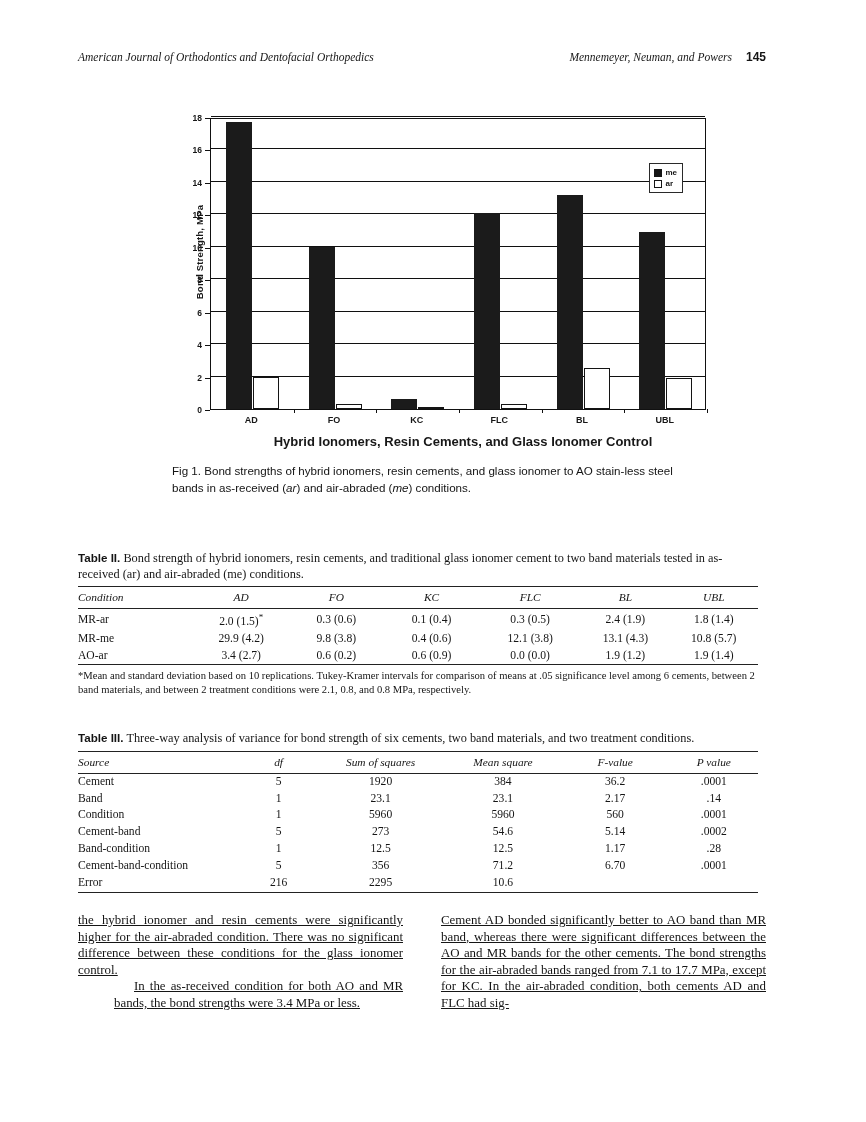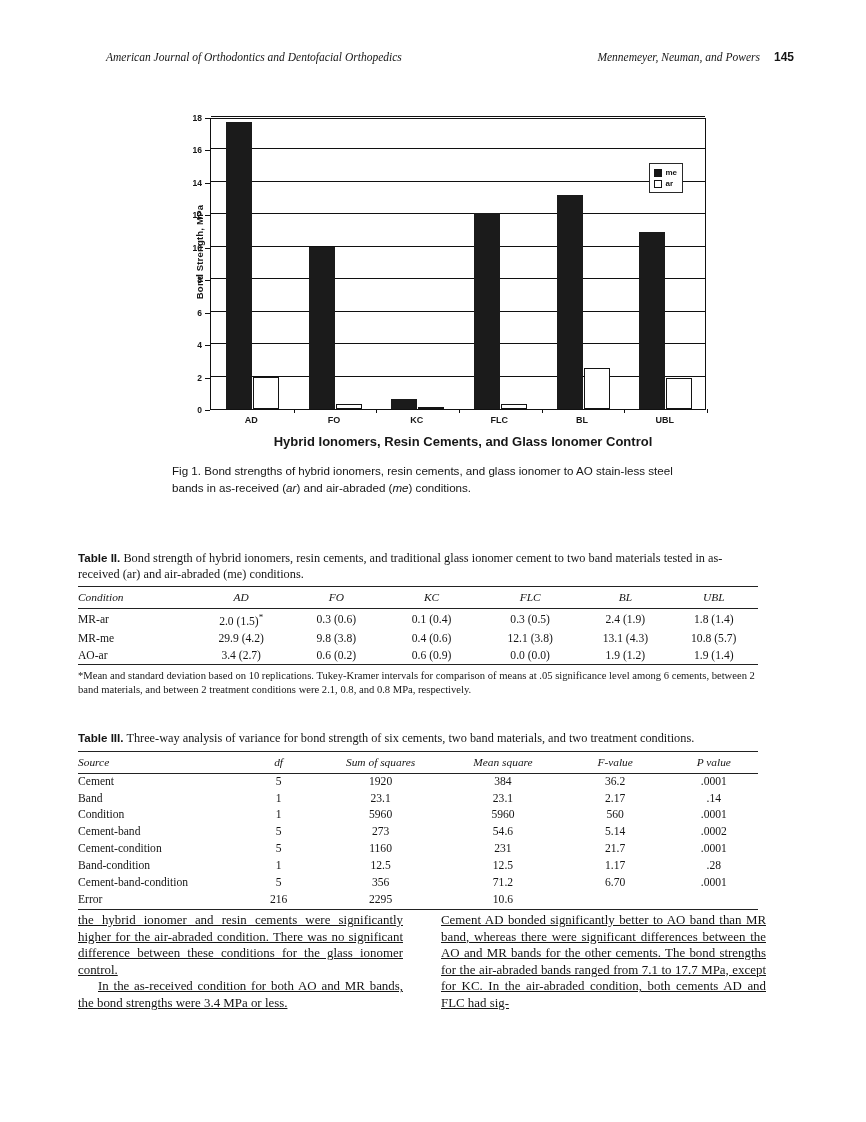--- a/index.html
+++ b/index.html
@@ -20,21 +20,20 @@
 
   
   .running-head {
     position: absolute;
     left: 78px;
     top: 50px;
     width: 688px;
     display: flex;
     justify-content: space-between;
     align-items: flex-start;
-    margin-left: 28px;
   }
   .rh-left {
     font-style: italic;
     font-size: 11.5px;
     line-height: 15px;
   }
   .rh-right {
     font-style: italic;
     font-size: 11.5px;
     line-height: 15px;
@@ -259,21 +258,21 @@
     gap: 38px;
   }
   .col {
     width: 325px;
     font-family: "Liberation Serif", serif;
     font-size: 12.9px;
     line-height: 16.6px;
     text-align: justify;
   }
   .col p { margin: 0; text-decoration: underline; }
-  .col p.indent { text-indent: 20px; }
+  .col p.indent { text-indent: 20px; margin-left: 36px; }
 </style>
 </head>
 <body>
 
 <div class="page">
 
   <div class="running-head">
     <div class="rh-left">
       <div>American Journal of Orthodontics and Dentofacial Orthopedics</div>
     </div>
@@ -455,28 +454,20 @@
           </tr>
           <tr>
             <td class="first">Cement-band</td>
             <td class="num">5</td>
             <td class="num">273</td>
             <td class="num">54.6</td>
             <td class="num">5.14</td>
             <td class="num">.0002</td>
           </tr>
           <tr>
-            <td class="first">Cement-condition</td>
-            <td class="num">5</td>
-            <td class="num">1160</td>
-            <td class="num">231</td>
-            <td class="num">21.7</td>
-            <td class="num">.0001</td>
-          </tr>
-          <tr>
             <td class="first">Band-condition</td>
             <td class="num">1</td>
             <td class="num">12.5</td>
             <td class="num">12.5</td>
             <td class="num">1.17</td>
             <td class="num">.28</td>
           </tr>
           <tr>
             <td class="first">Cement-band-condition</td>
             <td class="num">5</td>

